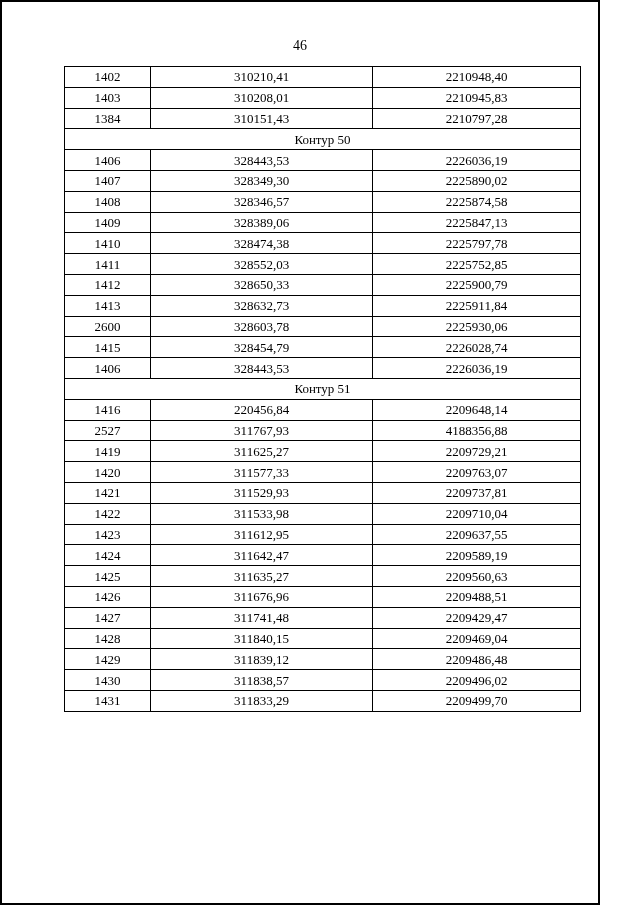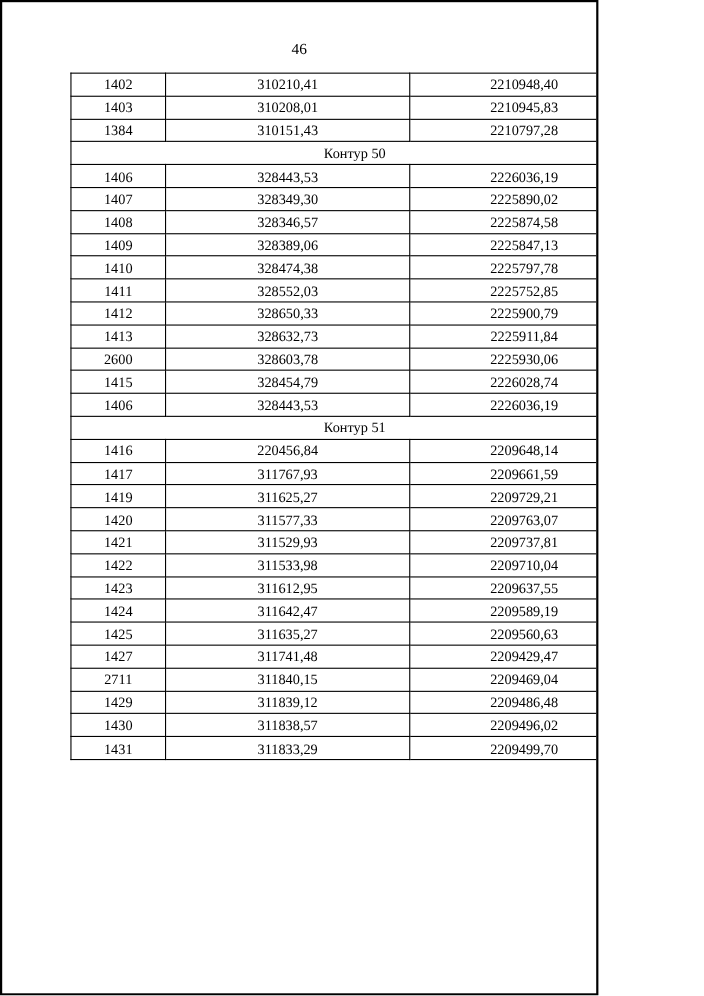--- a/index.html
+++ b/index.html
@@ -5,21 +5,21 @@
   * { margin: 0; padding: 0; box-sizing: border-box; }
   html, body {
     width: 640px;
     height: 905px;
     background: #ffffff;
     font-family: "Liberation Serif", serif;
     color: #000000;
   }
   .page {
     position: relative;
-    width: 544px;
+    width: 600px;
     height: 905px;
     background: #ffffff;
     border: 2px solid #000000;
     overflow: hidden;
   }
   .page-number {
     position: absolute;
     top: 36px;
     left: 0;
     width: 100%;
@@ -137,23 +137,23 @@
         </tr>
         <tr>
           <td colspan="3" class="section-header">Контур 51</td>
         </tr>
         <tr>
           <td>1416</td>
           <td>220456,84</td>
           <td>2209648,14</td>
         </tr>
         <tr>
-          <td>1417</td>
+          <td>2527</td>
           <td>311767,93</td>
-          <td>2209661,59</td>
+          <td>4188356,88</td>
         </tr>
         <tr>
           <td>1419</td>
           <td>311625,27</td>
           <td>2209729,21</td>
         </tr>
         <tr>
           <td>1420</td>
           <td>311577,33</td>
           <td>2209763,07</td>
@@ -177,26 +177,31 @@
           <td>1424</td>
           <td>311642,47</td>
           <td>2209589,19</td>
         </tr>
         <tr>
           <td>1425</td>
           <td>311635,27</td>
           <td>2209560,63</td>
         </tr>
         <tr>
+          <td>1426</td>
+          <td>311676,96</td>
+          <td>2209488,51</td>
+        </tr>
+        <tr>
           <td>1427</td>
           <td>311741,48</td>
           <td>2209429,47</td>
         </tr>
         <tr>
-          <td>2711</td>
+          <td>1428</td>
           <td>311840,15</td>
           <td>2209469,04</td>
         </tr>
         <tr>
           <td>1429</td>
           <td>311839,12</td>
           <td>2209486,48</td>
         </tr>
         <tr>
           <td>1430</td>

